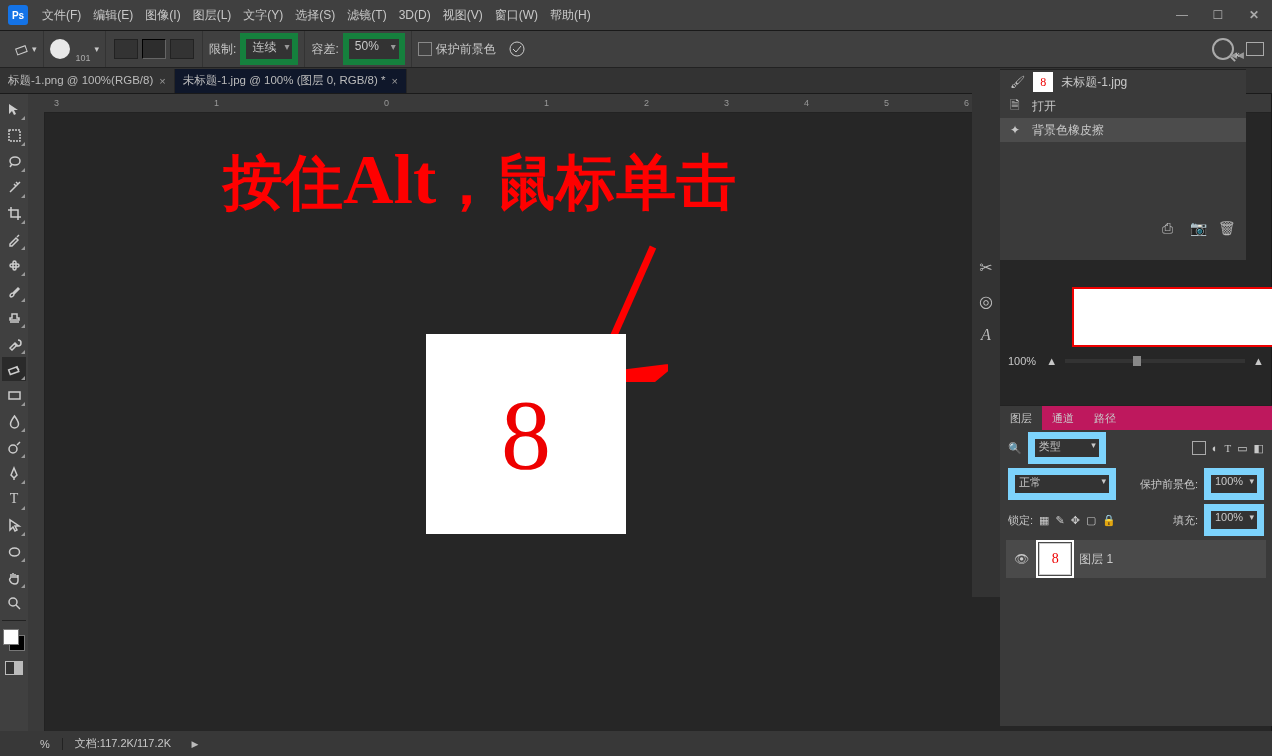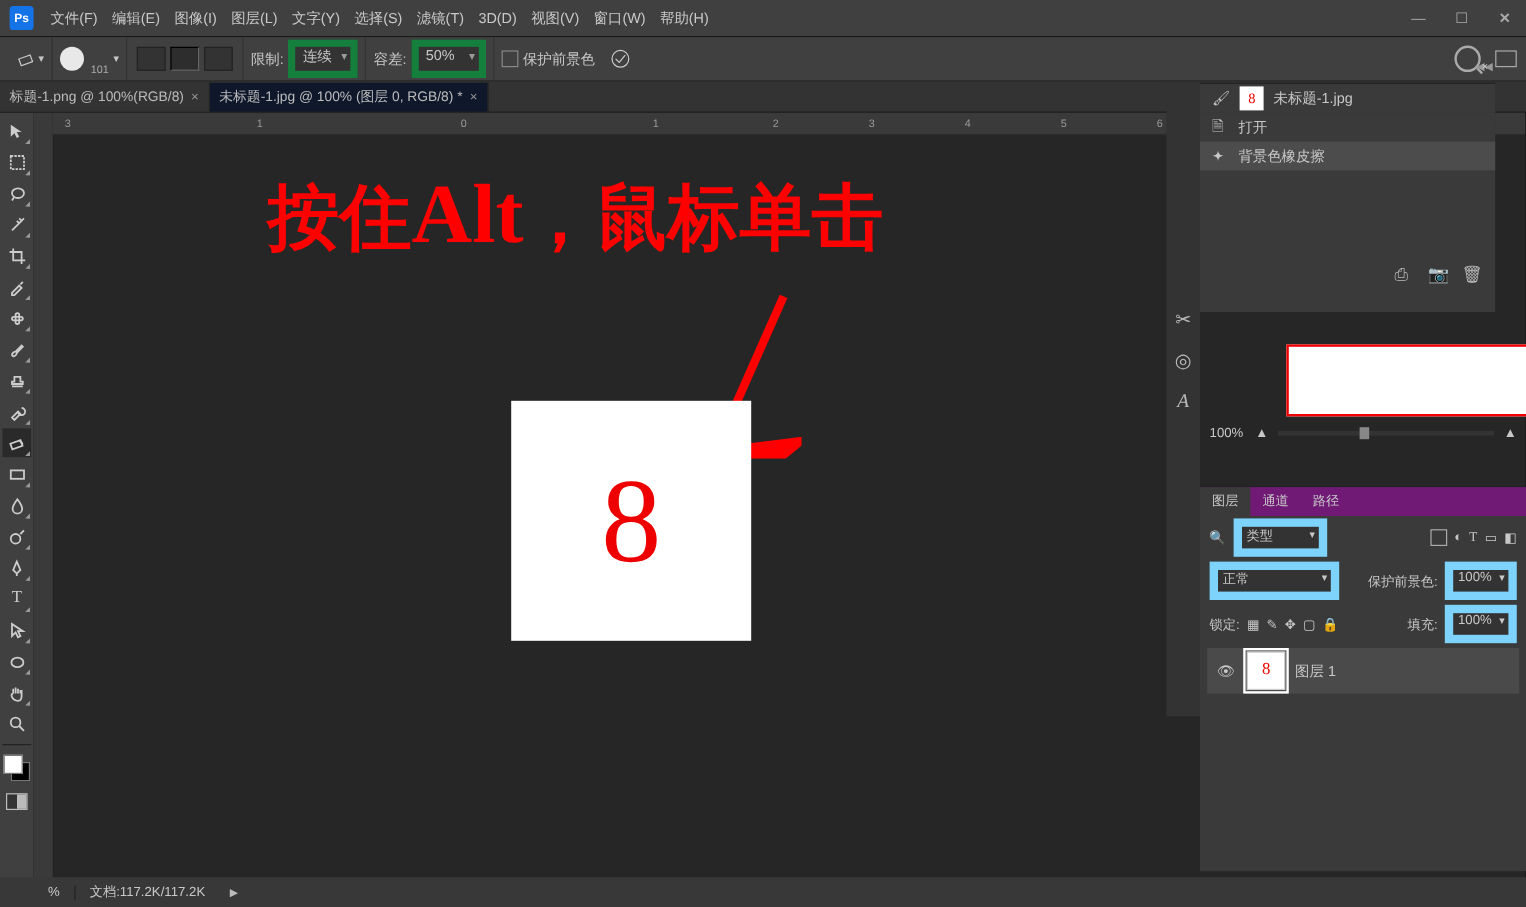--- a/index.html
+++ b/index.html
@@ -60,21 +60,21 @@
   .hist-row{display:flex;align-items:center;height:24px;padding:0 10px;background:#3a3a3a}
   .hist-row.sel{background:#4c4c4c}
   .thumb-8{width:20px;height:20px;background:#fff;color:#e00;font-size:12px;font-family:serif;display:flex;align-items:center;justify-content:center;margin-right:8px}
   .hist-icons{height:26px;display:flex;justify-content:flex-end;align-items:center;gap:14px;padding-right:14px}
   .hi{width:14px;height:14px;color:#bbb;font-size:14px}
   .nav-thumb{position:absolute;top:34px;right:0;width:226px;height:244px;background:#fff;border:2px solid #e00}
   .zoombar{display:flex;align-items:center;height:24px;padding:0 8px;font-size:11px}
   .zoom-track{flex:1;height:4px;background:#333;margin:0 8px;position:relative}
   .zknob{position:absolute;width:8px;height:10px;background:#888;top:-3px}
   .brushes{height:26px;background:#303030;padding:0 10px;display:flex;align-items:center;font-size:11px}
-  .layer-tabs{display:flex;height:24px;background:#701a75;font-size:11px}
+  .layer-tabs{display:flex;height:24px;background:#be185d;font-size:11px}
   .ltab{padding:0 10px;line-height:24px}
   .ltab.active{background:#3a3a3a}
   .layer-opts{padding:5px 8px;display:flex;align-items:center;gap:6px;font-size:11px;height:26px}
   .layer-opts .sel-pill{width:60px;height:18px;background:#333;border:7px solid #7dd3fc;position:relative;padding-left:4px}
   .layer-opts .sel-pill::after{content:"▾";position:absolute;right:3px;top:1px;font-size:9px}
   .layer-opts .sm{width:12px;height:12px;border:1px solid #aaa}
   .layer-opts .txt{font-family:serif}
   .layer-row{display:flex;align-items:center;height:38px;background:#4a4a4a;padding:0 8px;margin:2px 6px}
   .layer-row .eye{margin-right:10px}
   .layer-thumb{width:30px;height:30px;background:#fff;border:1px solid #ccc;display:flex;align-items:center;justify-content:center;color:#e00;font-family:serif;font-size:14px;margin-right:8px;outline:2px solid #fff;outline-offset:1px}

